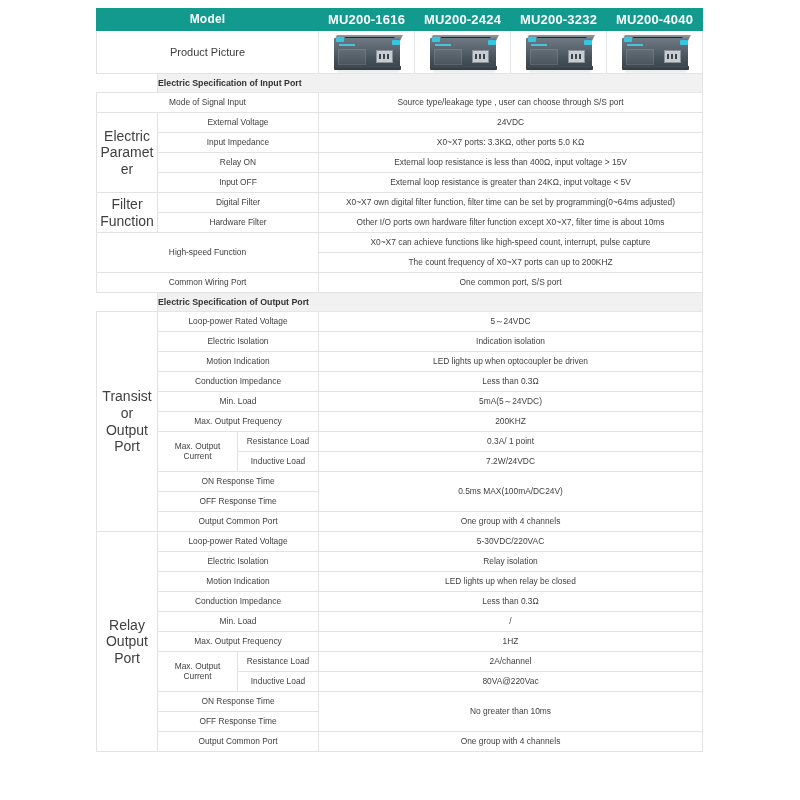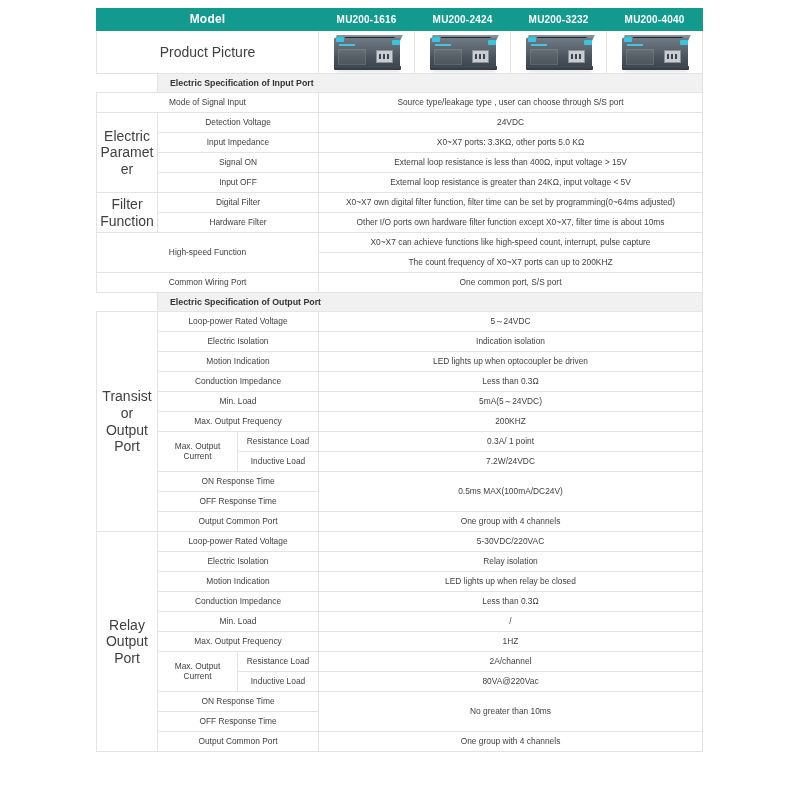--- a/index.html
+++ b/index.html
@@ -48,44 +48,44 @@
   
   tr.hdr td {
     background: #129a8f;
     color: #ffffff;
     font-weight: bold;
     border: 1px solid #129a8f;
     height: 22px;
     letter-spacing: 0.2px;
   }
   td.hdr-model { font-size: 12px; }
-  td.hdr-model-code { font-size: 10px; }
+  td.hdr-model-code { font-size: 13px; }
 
   
   td.pic-label {
     height: 80px;
-    font-size: 14px;
+    font-size: 11px;
   }
   td.pic-cell {
     height: 80px;
     padding: 0;
   }
 
   
   tr.band td {
     background: #f1f1f1;
     border-left: 1px solid #e3e3e3;
     border-right: 1px solid #e3e3e3;
     border-top: 1px solid #e6e6e6;
     border-bottom: 1px solid #e6e6e6;
     text-align: left;
     font-weight: bold;
     font-size: 8.8px;
     color: #333;
-    padding-left: 12px;
+    padding-left: 0;
     height: 19px;
   }
   tr.band td.band-gap {
     background: #ffffff;
     border-left: none;
     border-top: none;
     border-bottom: none;
     border-right: none;
   }
 
@@ -300,29 +300,29 @@
         <td colspan="6">Electric Specification of Input Port</td>
       </tr>
 
       <tr>
         <td colspan="3">Mode of Signal Input</td>
         <td colspan="4">Source type/leakage type , user can choose through S/S port</td>
       </tr>
 
       <tr>
         <td class="group-label" rowspan="4">Electric Parameter</td>
-        <td colspan="2">Detection Voltage</td>
+        <td colspan="2">External Voltage</td>
         <td colspan="4">24VDC</td>
       </tr>
       <tr>
         <td colspan="2">Input Impedance</td>
         <td colspan="4">X0~X7 ports: 3.3KΩ, other ports 5.0 KΩ</td>
       </tr>
       <tr>
-        <td colspan="2">Signal ON</td>
+        <td colspan="2">Relay ON</td>
         <td colspan="4">External loop resistance is less than 400Ω, input voltage &gt; 15V</td>
       </tr>
       <tr>
         <td colspan="2">Input OFF</td>
         <td colspan="4">External loop resistance is greater than 24KΩ, input voltage &lt; 5V</td>
       </tr>
 
       <tr>
         <td class="group-label" rowspan="2">Filter Function</td>
         <td colspan="2">Digital Filter</td>

